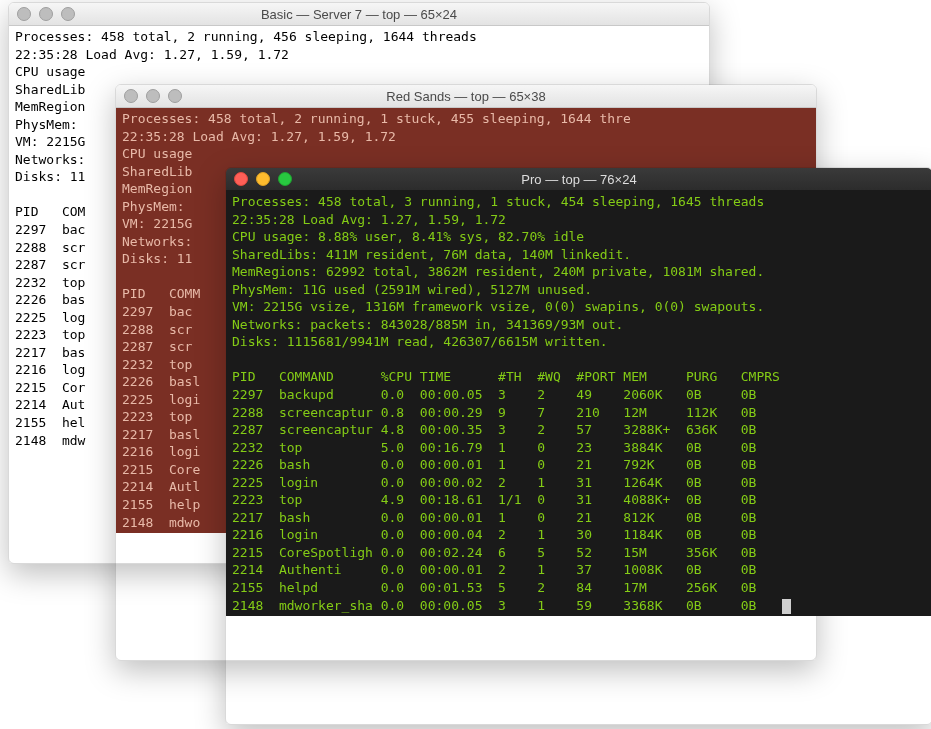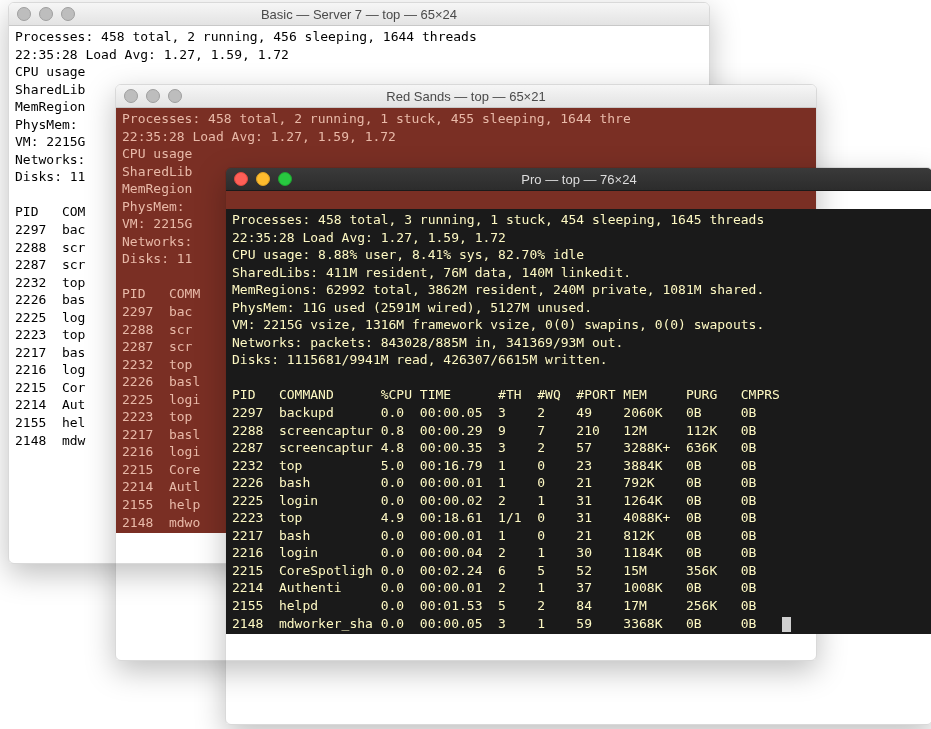--- a/index.html
+++ b/index.html
@@ -58,22 +58,21 @@
   .body-light {
     background: #fff;
     color: #000;
   }
   .body-red {
     background: #7a2f24;
     color: #e8b9a8;
   }
   .body-pro {
     background: #1a1a1a;
-    color: #fef9c3;
-    margin-top: 18px;
+    color: #84cc16;
   }
   .termbody {
     padding: 2px 6px;
     font-size: 13px;
     line-height: 1.35;
     white-space: pre;
   }
   .termbody div { white-space: pre; }
   .cursor {
     display:inline-block;
@@ -98,21 +97,21 @@
   <div class="termbody body-light" id="basic-body"><div>Processes: 458 total, 2 running, 456 sleeping, 1644 threads</div><div>22:35:28 Load Avg: 1.27, 1.59, 1.72</div><div>CPU usage</div><div>SharedLib</div><div>MemRegion</div><div>PhysMem:</div><div>VM: 2215G</div><div>Networks:</div><div>Disks: 11</div><div>&nbsp;</div><div>PID   COM</div><div>2297  bac</div><div>2288  scr</div><div>2287  scr</div><div>2232  top</div><div>2226  bas</div><div>2225  log</div><div>2223  top</div><div>2217  bas</div><div>2216  log</div><div>2215  Cor</div><div>2214  Aut</div><div>2155  hel</div><div>2148  mdw</div></div>
 </div>
 
 <div class="win" style="left:115px; top:84px; width:700px; height:575px;">
   <div class="titlebar tb-light">
     <div class="tlights">
       <div class="dot grey"></div>
       <div class="dot grey"></div>
       <div class="dot grey"></div>
     </div>
-    <div class="title">Red Sands — top — 65×21</div>
+    <div class="title">Red Sands — top — 65×38</div>
   </div>
   <div class="termbody body-red" id="red-body"><div>Processes: 458 total, 2 running, 1 stuck, 455 sleeping, 1644 thre</div><div>22:35:28 Load Avg: 1.27, 1.59, 1.72</div><div>CPU usage</div><div>SharedLib</div><div>MemRegion</div><div>PhysMem:</div><div>VM: 2215G</div><div>Networks:</div><div>Disks: 11</div><div>&nbsp;</div><div>PID   COMM</div><div>2297  bac</div><div>2288  scr</div><div>2287  scr</div><div>2232  top</div><div>2226  basl</div><div>2225  logi</div><div>2223  top</div><div>2217  basl</div><div>2216  logi</div><div>2215  Core</div><div>2214  Autl</div><div>2155  help</div><div>2148  mdwo</div></div>
 </div>
 
 <div class="win" style="left:225px; top:167px; width:706px; height:556px;">
   <div class="titlebar tb-dark">
     <div class="tlights">
       <div class="dot red"></div>
       <div class="dot yellow"></div>
       <div class="dot green"></div>

